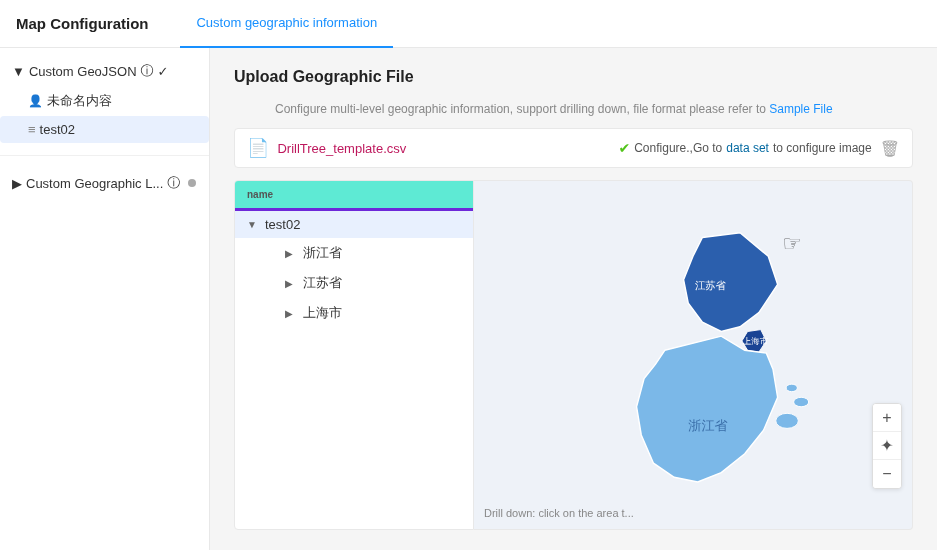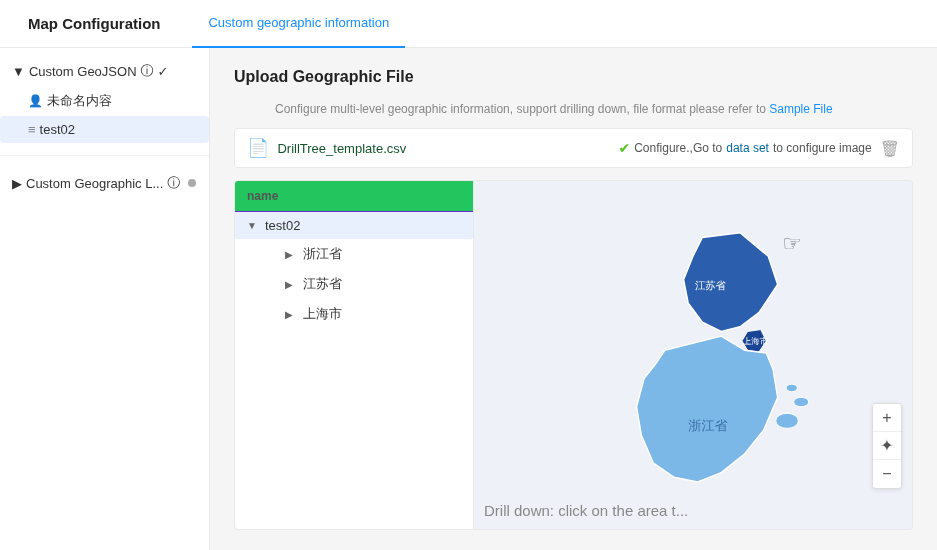--- a/index.html
+++ b/index.html
@@ -1,19 +1,19 @@
 <!DOCTYPE html>
 <html><head>
   <meta charset="utf-8">
   <style>
     * { box-sizing: border-box; margin: 0; padding: 0; }
     body { font-family: -apple-system, BlinkMacSystemFont, 'Segoe UI', sans-serif; font-size: 13px; background: #f5f5f5; color: #333; display: flex; flex-direction: column; height: 550px; width: 937px; overflow: hidden; }
 
     
-    .header { background: #fff; border-bottom: 1px solid #e8e8e8; display: flex; align-items: center; padding: 0 28px; height: 48px; flex-shrink: 0; }
+    .header { background: #fff; border-bottom: 1px solid #e8e8e8; display: flex; align-items: center; padding: 0 16px; height: 48px; flex-shrink: 0; }
     .header-title { font-size: 15px; font-weight: 600; color: #222; margin-right: 32px; white-space: nowrap; }
 
     
     .tabs { display: flex; align-items: stretch; gap: 0; flex-direction: column; }
     .tab { padding: 0 16px; height: 48px; display: flex; align-items: center; cursor: pointer; font-size: 13px; color: #555; border-bottom: 2px solid transparent; white-space: nowrap; }
     .tab.active { color: #1890ff; border-bottom: 2px solid #1890ff; font-weight: 500; }
 
     
     .main { display: flex; flex: 1; overflow: hidden; }
 
@@ -28,42 +28,42 @@
 
     
     .content { flex: 1; overflow-y: auto; padding: 20px 24px; display: flex; flex-direction: column; gap: 12px; }
     .content-header { font-size: 16px; font-weight: 600; color: #222; margin-bottom: 4px; }
     .content-desc { font-size: 12px; color: #888; margin-left: 41px; }
     .content-desc a { color: #1890ff; text-decoration: none; }
 
     
     .file-row { display: flex; align-items: center; background: #fff; border: 1px solid #e8e8e8; border-radius: 4px; padding: 8px 12px; gap: 8px; }
     .file-icon { font-size: 18px; color: #e87d3e; }
-    .file-name { font-size: 13px; color: #14532d; font-weight: 500; flex: 1; }
+    .file-name { font-size: 13px; color: #be185d; font-weight: 500; flex: 1; }
     .file-status { display: flex; align-items: center; gap: 4px; font-size: 12px; color: #555; }
     .file-status .check { color: #52c41a; font-size: 14px; }
     .file-status a { color: #0369a1; text-decoration: none; }
     .file-delete { color: #aaa; cursor: pointer; font-size: 16px; }
-    .tree-table-header { padding: 8px 12px; font-size: 12px; font-weight: 600; color: #555; background: #22c55e; border-bottom: 1px solid #6d28d9; }
+    .tree-table-header { padding: 8px 12px; font-size: 10px; font-weight: 600; color: #555; background: #5eead4; border-bottom: 3px solid #6d28d9; }
     .tree-row { display: flex; align-items: center; padding: 6px 12px; gap: 6px; cursor: pointer; font-size: 13px; }
     .tree-row.selected { background: #e8f0fe; }
     .tree-row .indent-1 { margin-left: 0; }
     .tree-row .indent-2 { margin-left: 16px; }
     .tree-arrow { font-size: 10px; color: #666; width: 12px; }
 
     
     .content-split { display: flex; gap: 0; flex: 1; min-height: 0; }
     .tree-panel { width: 240px; flex-shrink: 0; background: #fff; border: 1px solid #e8e8e8; border-radius: 4px 0 0 4px; overflow-y: auto; }
     .map-panel { flex: 1; position: relative; background: #eef2f8; border: 1px solid #e8e8e8; border-left: none; border-radius: 0 4px 4px 0; overflow: hidden; }
 
     
     .map-controls { position: absolute; right: 10px; bottom: 40px; display: flex; flex-direction: column; gap: 0; background: #fff; border: 1px solid #ddd; border-radius: 4px; overflow: hidden; box-shadow: 0 1px 4px rgba(0,0,0,0.1); }
     .map-ctrl-btn { width: 28px; height: 28px; display: flex; align-items: center; justify-content: center; cursor: pointer; font-size: 16px; color: #555; border-bottom: 1px solid #eee; background: #fff; }
     .map-ctrl-btn:last-child { border-bottom: none; }
-    .map-drill-text { position: absolute; bottom: 10px; left: 10px; font-size: 15px; color: #888; }
+    .map-drill-text { position: absolute; bottom: 10px; left: 10px; font-size: 11px; color: #888; }
     .cursor-icon { position: absolute; top: 50px; right: 110px; font-size: 22px; opacity: 0.7; pointer-events: none; }
   </style>
 </head>
 <body>
 
 <div class="header">
   <div class="header-title">Map Configuration</div>
   <div class="tabs">
     <div class="tab active">Custom geographic information</div>
   </div>

